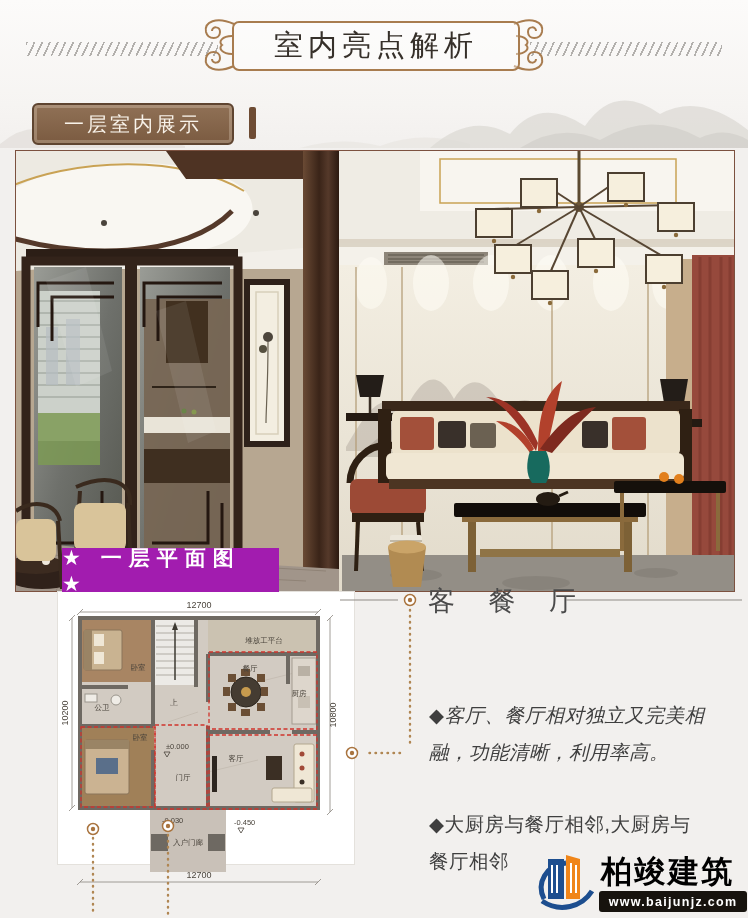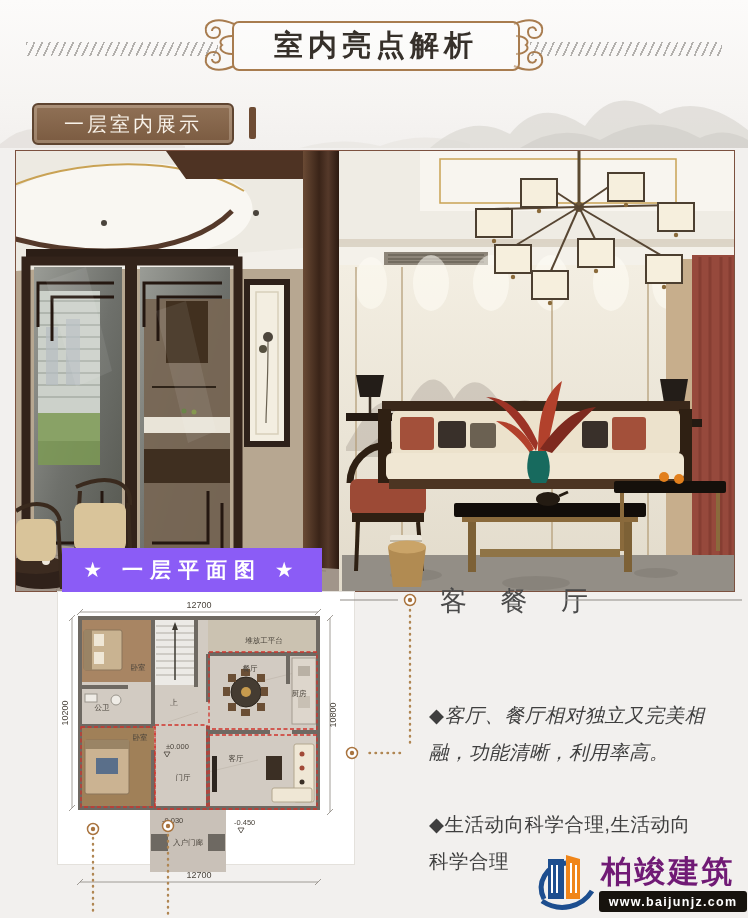--- a/index.html
+++ b/index.html
@@ -4,41 +4,41 @@
 <style>
   html,body{margin:0;padding:0;}
   body{width:748px;height:918px;background:#f2f0ee;font-family:"Liberation Sans","DejaVu Sans",sans-serif;position:relative;overflow:hidden;}
   .abs{position:absolute;}
   
   .header-band{left:0;top:0;width:748px;height:150px;background:linear-gradient(180deg,#fcfbfa 0%,#f6f4f2 70%,#f2f0ee 100%);}
   .mountains{left:0;top:52px;width:748px;height:96px;}
   .hatch{height:14px;width:192px;top:42px;background:repeating-linear-gradient(115deg,#9b9894 0 1.7px,transparent 1.7px 7px);opacity:.75;}
   .hatch.l{left:26px;} .hatch.r{left:530px;}
   .title-frame{left:232px;top:21px;width:284px;height:46px;border:2px solid #a87c4f;border-radius:7px;display:flex;align-items:center;justify-content:center;background:rgba(255,255,255,.4);}
-  .title-frame .t{font-size:29px;font-weight:bold;letter-spacing:5px;color:#36302a;}
+  .title-frame .t{font-size:29px;font-weight:normal;letter-spacing:5px;color:#36302a;}
   .scroll-orn{top:14px;width:40px;height:62px;}
   .scroll-orn.l{left:196px;} .scroll-orn.r{left:512px;transform:scaleX(-1);}
   
   .plaque{left:32px;top:103px;width:198px;height:38px;border:2px solid #5f4531;border-radius:6px;background:linear-gradient(180deg,#907156,#7b5b41);box-shadow:inset 0 0 0 3px rgba(242,228,209,.28);display:flex;align-items:center;justify-content:center;}
   .plaque .t{color:#f8f2e9;font-size:20px;letter-spacing:3px;}
   .plaque-cap{left:249px;top:107px;width:7px;height:32px;background:#6e4c34;border-radius:2px;}
   
   .photo{left:15px;top:150px;width:718px;height:440px;border:1.5px solid #7c513f;box-sizing:content-box;background:#b7a791;z-index:1;}
   
-  .plan-banner{left:62px;top:548px;width:260px;height:44px;background:#8b5cf6;display:flex;align-items:center;justify-content:center;z-index:5;}
+  .plan-banner{left:62px;top:548px;width:217px;height:44px;background:#a21caf;display:flex;align-items:center;justify-content:center;z-index:5;}
   .plan-banner .t{color:#fff;font-size:21px;font-weight:bold;letter-spacing:7px;}
   
   .plan-panel{left:58px;top:592px;width:296px;height:272px;background:#ffffff;box-shadow:0 0 0 1px #e4e1dc;z-index:2;}
   
-  .callout-heading{left:428px;top:583px;font-size:27px;letter-spacing:13px;color:#4a4a4a;z-index:3;margin-left:12px;}
+  .callout-heading{left:428px;top:583px;font-size:27px;letter-spacing:13px;color:#4a4a4a;z-index:3;}
   .bullet{left:429px;width:276px;font-size:19.5px;line-height:37px;letter-spacing:.5px;color:#3f3f3f;z-index:3;}
   .bullet.b1{top:697px;font-style:italic;} .bullet.b2{top:806px;}
   
   .logo-icon{left:534px;top:849px;width:62px;height:64px;z-index:3;}
-  .logo-name{left:601px;top:851px;font-size:31px;font-weight:bold;letter-spacing:2.5px;color:#701a75;z-index:3;}
+  .logo-name{left:601px;top:851px;font-size:31px;font-weight:bold;letter-spacing:2.5px;color:#000000;z-index:3;}
   .logo-site{left:599px;top:891px;width:148px;height:21px;background:#17130e;border-radius:3px;display:flex;align-items:center;justify-content:center;z-index:3;}
   .logo-site .t{color:#fff;font-size:12.5px;font-weight:bold;letter-spacing:1.3px;}
   
   .leads{left:0;top:0;width:748px;height:918px;pointer-events:none;z-index:6;}
 </style>
 </head>
 <body>
 
 <div class="abs header-band"></div>
 
@@ -493,21 +493,21 @@
     <text x="104" y="231">-0.030</text>
     <polygon points="108,234 114,234 111,239" fill="none" stroke="#49433b" stroke-width=".8"></polygon>
     <text x="176" y="233">-0.450</text>
     <polygon points="180,236 186,236 183,241" fill="none" stroke="#49433b" stroke-width=".8"></polygon>
   </g>
 </svg>
 </div>
 
 <div class="abs callout-heading">客 餐 厅</div>
 <div class="abs bullet b1">◆客厅、餐厅相对独立又完美相融，功能清晰，利用率高。</div>
-<div class="abs bullet b2">◆生活动向科学合理,生活动向科学合理</div>
+<div class="abs bullet b2">◆大厨房与餐厅相邻,大厨房与餐厅相邻</div>
 
 <svg class="abs logo-icon" viewBox="0 0 62 64">
   <path d="M10,50 C2,34 12,16 32,14" fill="none" stroke="#1d4e8f" stroke-width="5"></path>
   <path d="M8,52 C26,64 48,58 58,42" fill="none" stroke="#1d4e8f" stroke-width="5"></path>
   <rect x="14" y="10" width="16" height="40" fill="#1d4e8f"></rect>
   <g stroke="#ffffff" stroke-width="2">
       <line x1="18" y1="16" x2="18" y2="44"></line>
       <line x1="23" y1="16" x2="23" y2="44"></line>
     </g>
   <polygon points="32,6 46,10 46,50 32,50" fill="#f08519"></polygon>

